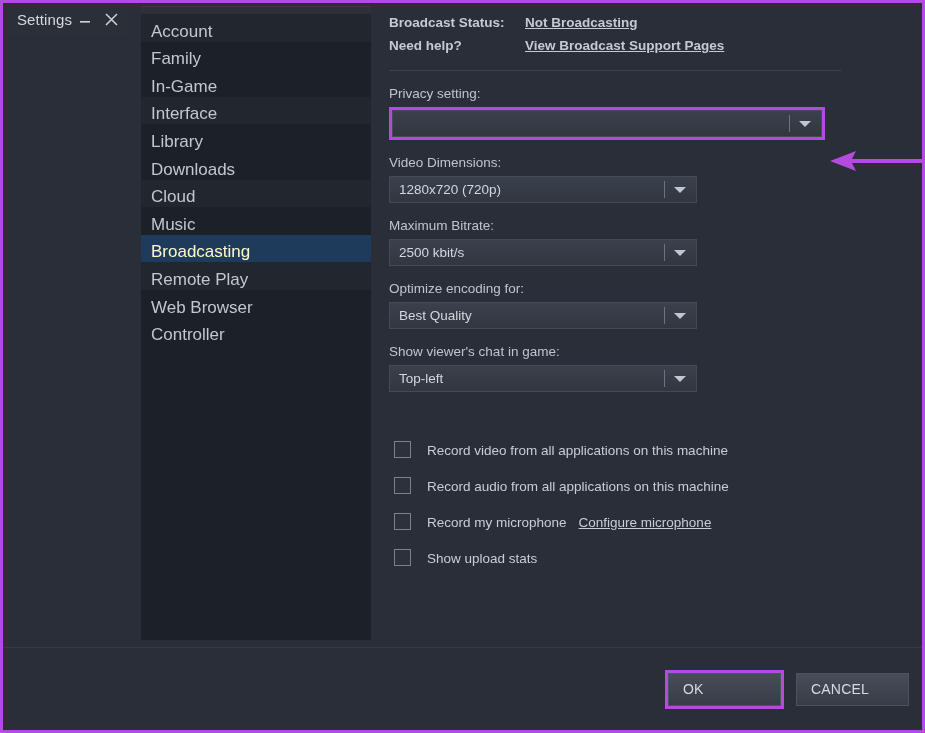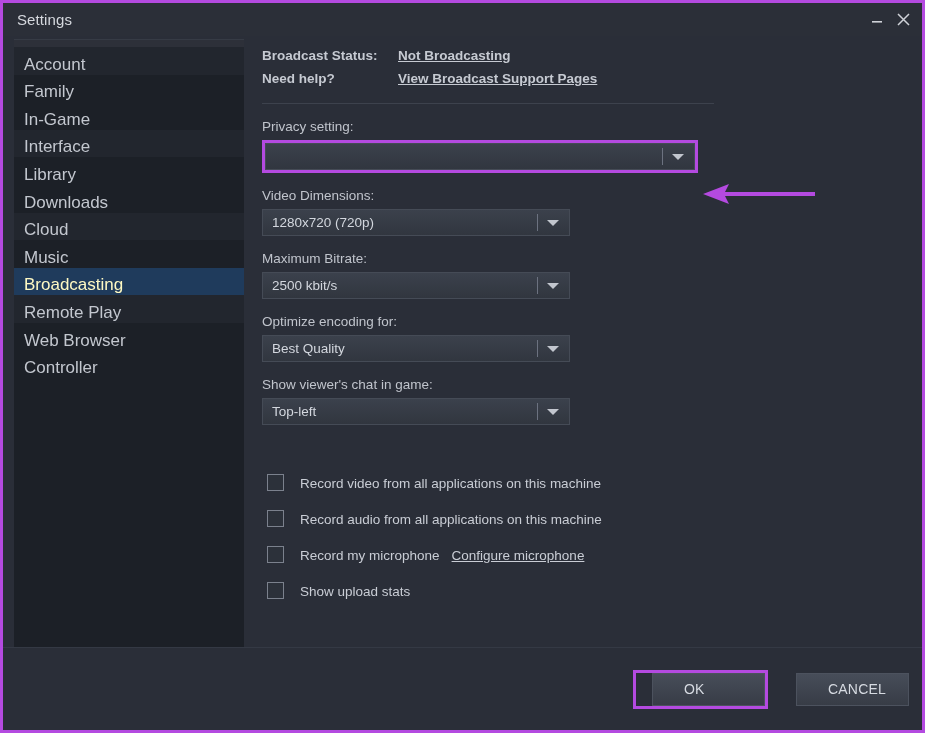--- a/index.html
+++ b/index.html
@@ -22,21 +22,21 @@
   }
 
   
   #window {
     position: absolute;
     left: 0; top: 0;
     width: 919px;
     height: 727px;
     background: #2a2e38;
     display: flex;
-    flex-direction: column;
+    flex-direction: row;
   }
 
   
   .titlebar {
     height: 33px;
     flex: 0 0 33px;
     background: #2b2f38;
     display: flex;
     align-items: center;
     padding: 0 6px 0 14px;
@@ -231,24 +231,23 @@
   }
   .btn {
     width: 113px;
     height: 33px;
     background: linear-gradient(#474d59, #373c46);
     border: 1px solid #4c525e;
     color: #d6dae1;
     font-size: 14px;
     display: flex;
     align-items: center;
-    padding-left: 31px;
+    padding-left: 14px;
     cursor: default;
     letter-spacing: .2px;
-    margin-left: 16px;
   }
   .btn-hl-wrap {
     border: 3px solid #b44ae0;
     line-height: 0;
     display: inline-block;
   }
 
   
   .arrow-annot {
     position: absolute;

